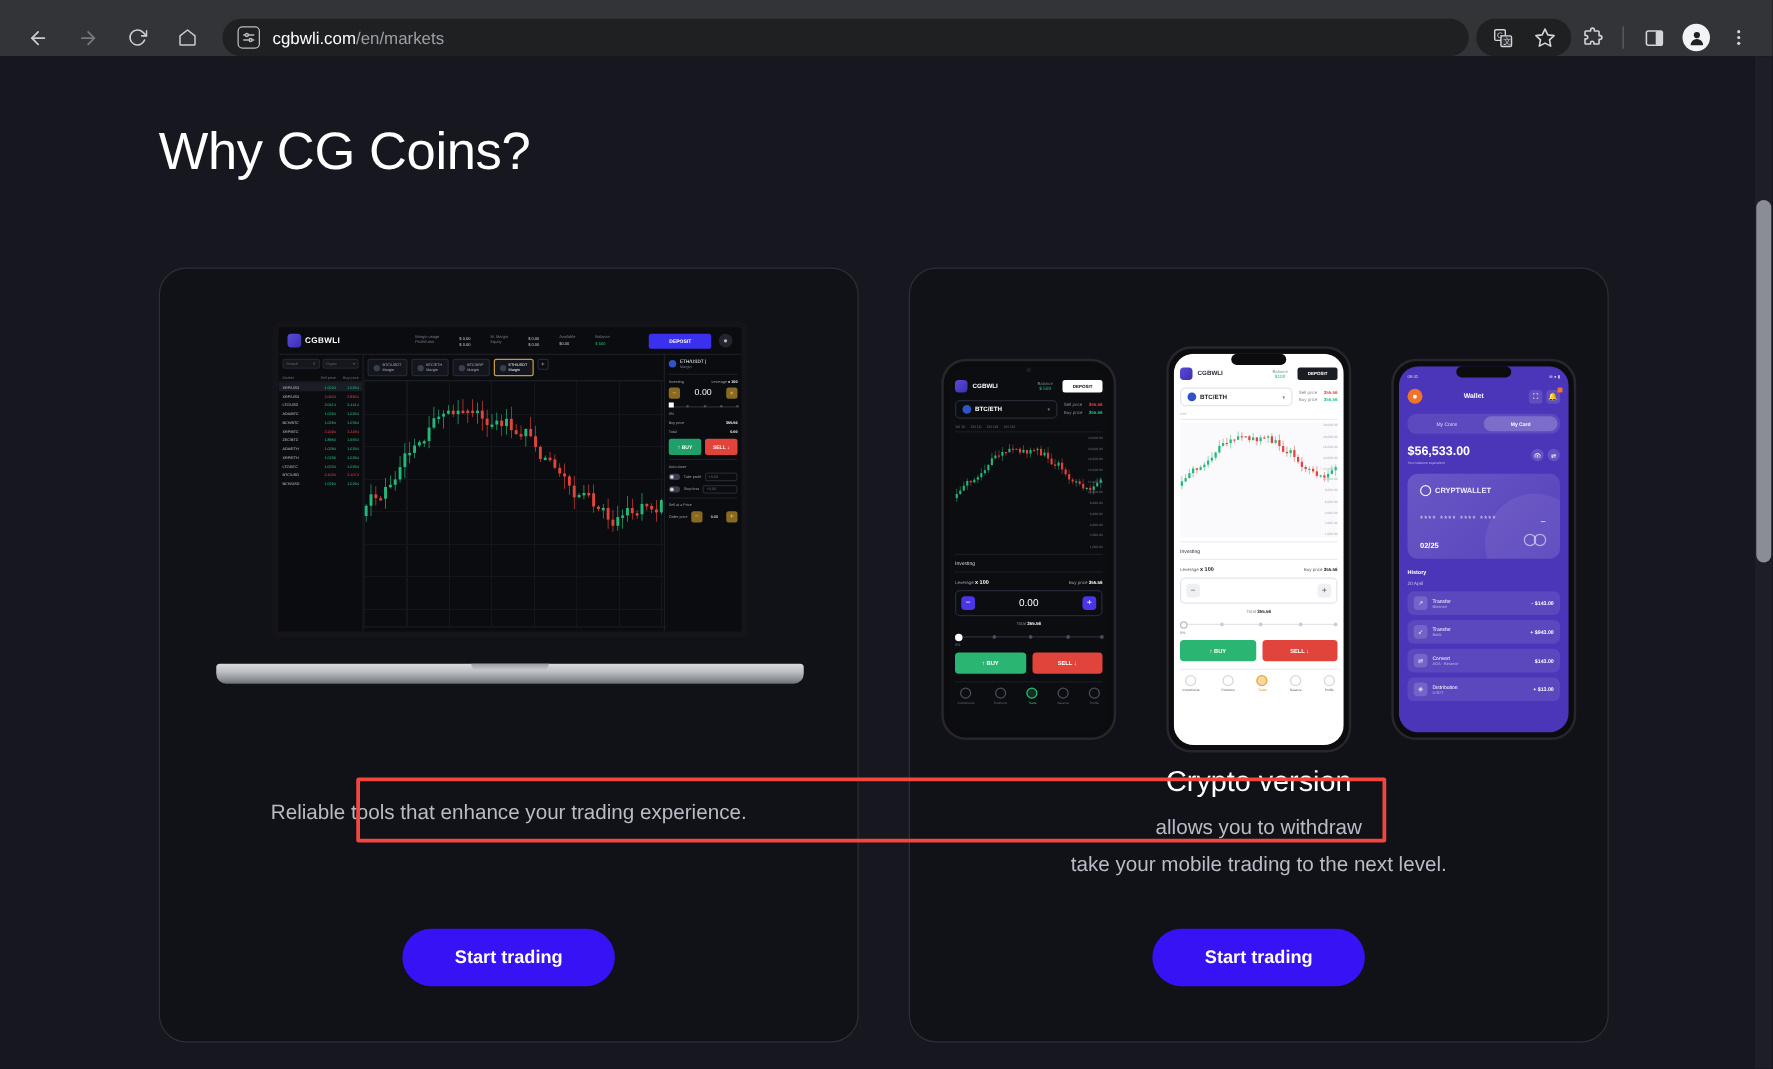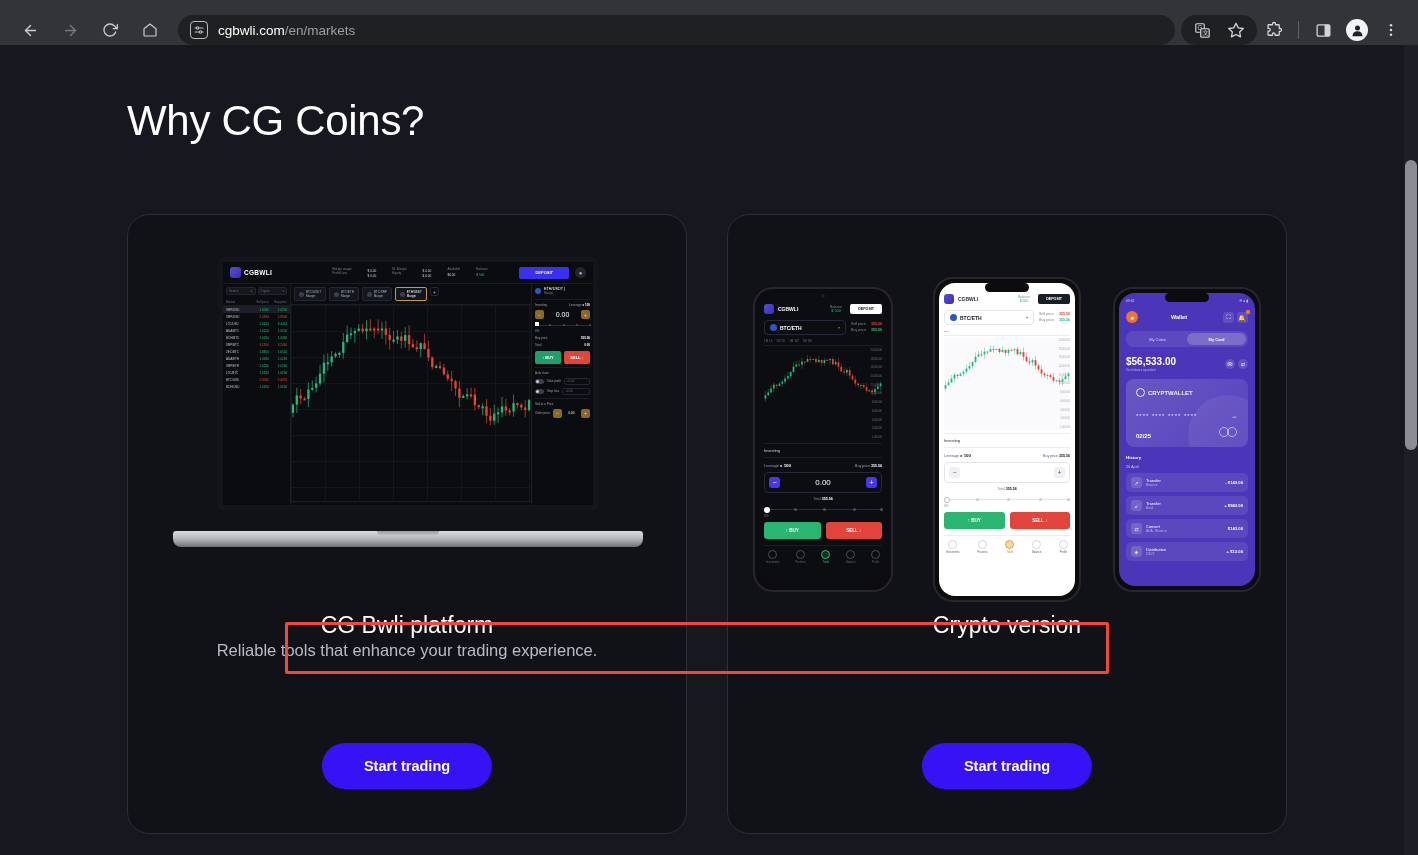--- a/index.html
+++ b/index.html
@@ -818,21 +818,20 @@
             </div>
 
           </div>
         </div>
       </div>
       <div class="laptop-base">
             <i class="laptop-notch"></i>
           </div>
     </div>
 
-    <div class="card-title">CG Bwli platform</div>
     <div class="card-desc">
       <div>Reliable tools that enhance your trading experience.</div>
     </div>
     <button class="cta">Start trading</button>
   </div>
 
   <div class="card right">
 
     <div class="phone phone-a">
       <div class="frame">
@@ -1289,20 +1288,22 @@
                     <span class="w-amt">+ $13.00</span>
                   </div>
                 </div>
           </div>
         </div>
       </div>
     </div>
 
     <div class="card-title">Crypto version</div>
     <div class="card-desc">
+      <div>allows you to withdraw</div>
+      <div>take your mobile trading to the next level.</div>
     </div>
     <button class="cta">Start trading</button>
   </div>
 
   <div class="highlight-box"></div>
 </div>
 
 <div class="pg-scrollbar">
   <div class="pg-thumb"></div>
 </div>

